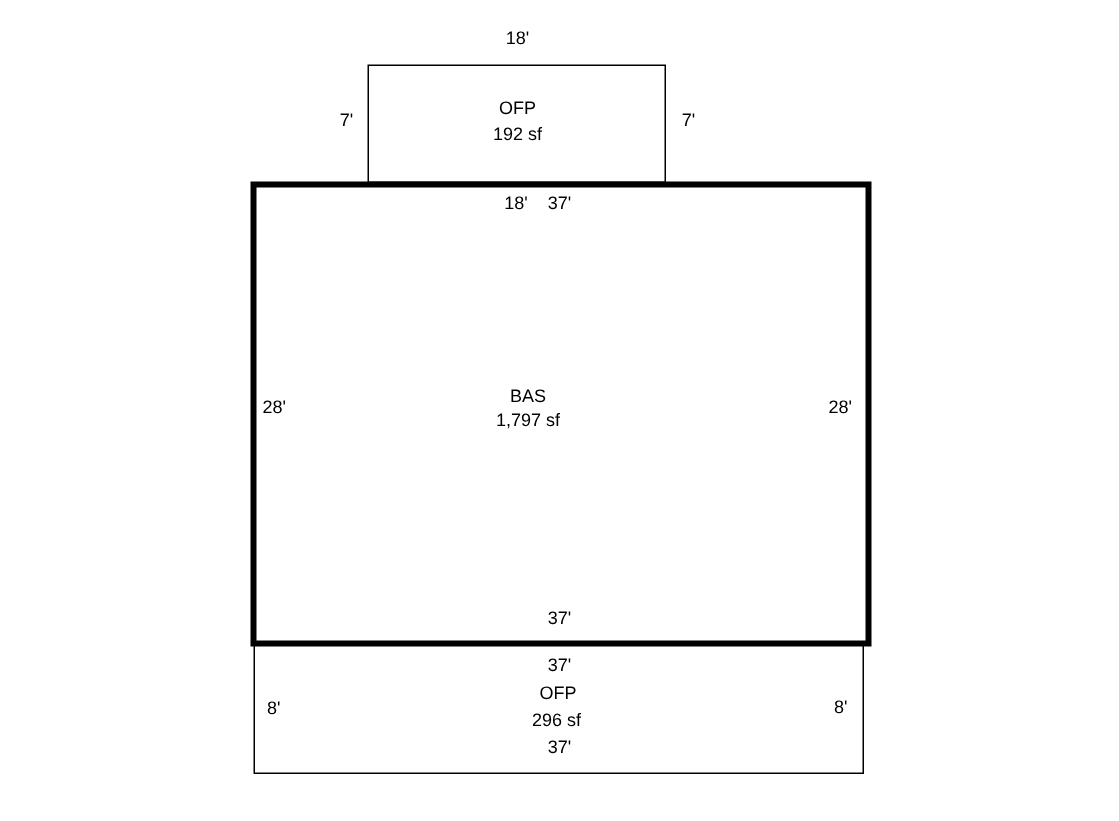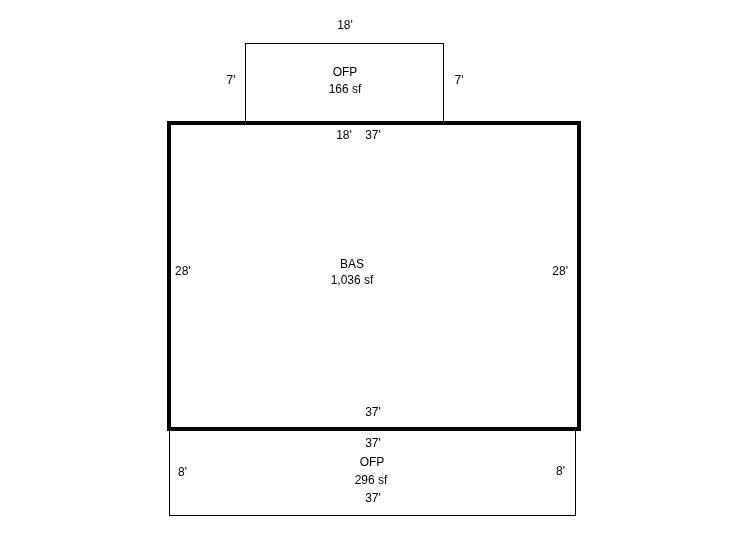--- a/index.html
+++ b/index.html
@@ -77,30 +77,30 @@
 
   <div class="rect" id="bottom-porch-rect"></div>
   <div class="rect" id="top-porch-rect"></div>
   <div class="rect" id="base-rect"></div>
 
   <div class="label centered" id="lbl-top-porch-width">18'</div>
   <div class="label centered" id="lbl-top-porch-left">7'</div>
   <div class="label centered" id="lbl-top-porch-right">7'</div>
   <div class="label centered block" id="top-porch-block">
     <span class="line">OFP</span>
-    <span class="line">166 sf</span>
+    <span class="line">192 sf</span>
   </div>
 
   <div class="label centered" id="lbl-base-top-18">18'</div>
   <div class="label centered" id="lbl-base-top-37">37'</div>
   <div class="label" id="lbl-base-left">28'</div>
   <div class="label right-anchor" id="lbl-base-right">28'</div>
   <div class="label centered block" id="base-block">
     <span class="line">BAS</span>
-    <span class="line">1,036 sf</span>
+    <span class="line">1,797 sf</span>
   </div>
   <div class="label centered" id="lbl-base-bottom">37'</div>
 
   <div class="label centered" id="lbl-bporch-top">37'</div>
   <div class="label centered" id="lbl-bporch-name">OFP</div>
   <div class="label centered" id="lbl-bporch-area">296 sf</div>
   <div class="label centered" id="lbl-bporch-bottom">37'</div>
   <div class="label" id="lbl-bporch-left">8'</div>
   <div class="label right-anchor" id="lbl-bporch-right">8'</div>
 

